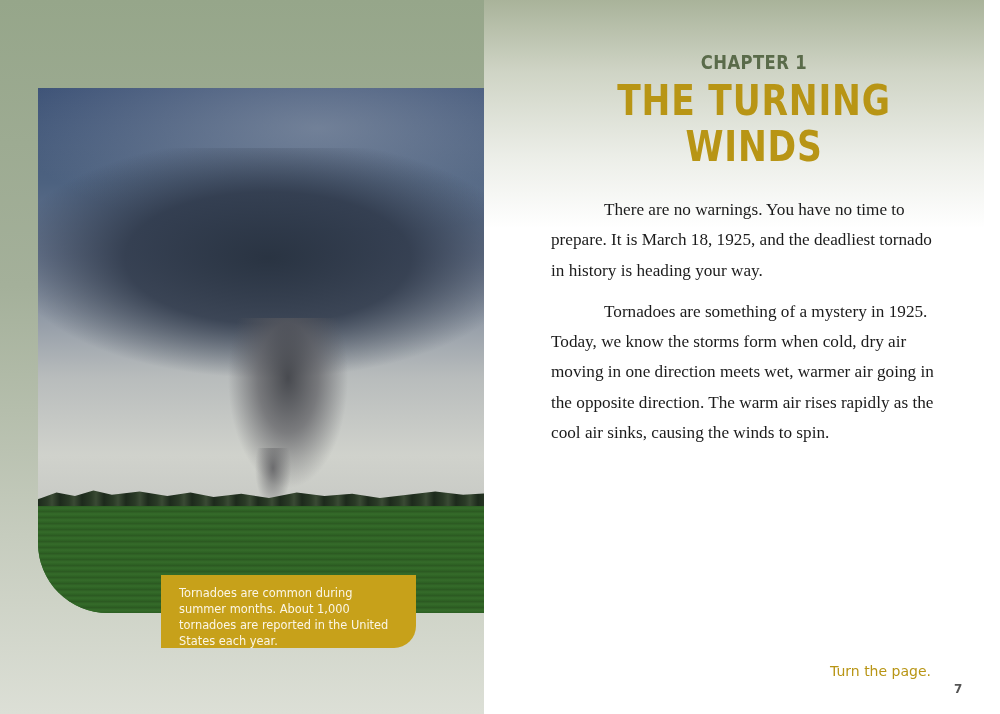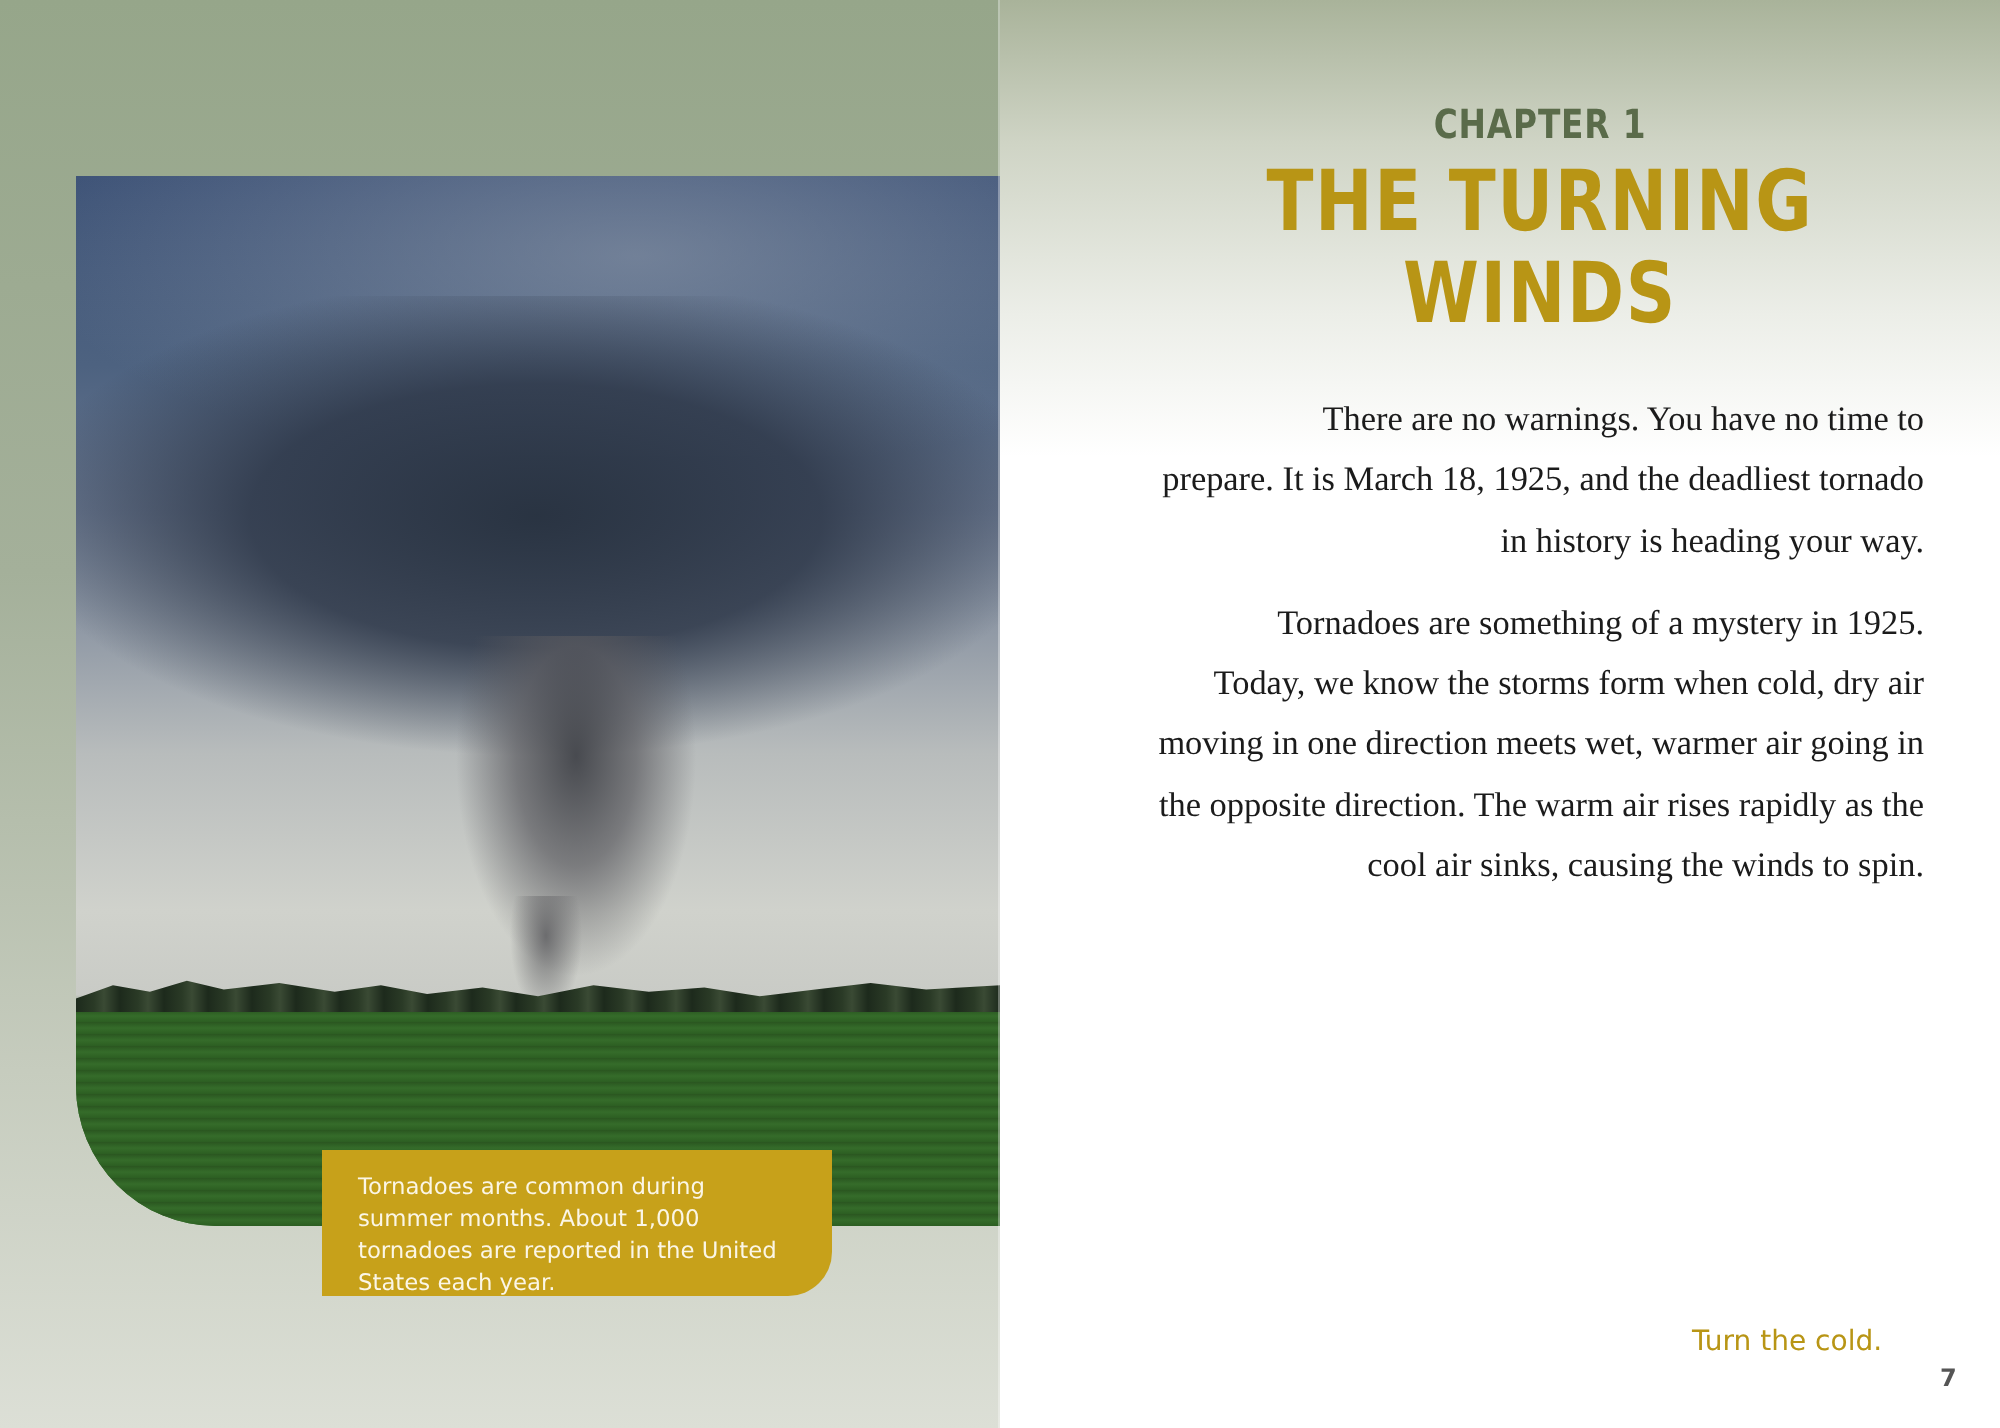--- a/index.html
+++ b/index.html
@@ -40,37 +40,37 @@
     position:absolute; left:0; top:418px; width:462px; height:107px;
     background: repeating-linear-gradient(0deg, #2c5e22 0px, #356c2a 3px, #2a5620 6px);
   }
   .caption {
     position:absolute; left:161px; top:556px; width:255px; height:73px;
     background:#c7a11a; border-bottom-right-radius:22px;
     box-sizing:border-box; padding:10px 14px 0 18px;
     font-family:"DejaVu Sans", sans-serif; font-size:11.4px; line-height:16px; color:#fbf6e6;margin-top:19px;
   }
   .right-page {
-    position:absolute; left:500px; top:0; width:500px; height:714px;
+    position:absolute; left:484px; top:0; width:500px; height:714px;
     background: linear-gradient(to bottom, #a9b39a 0%, #cfd4c5 10%, #eceee8 22%, #ffffff 32%, #ffffff 100%);
   }
   .page-divider { position:absolute; left:499px; top:0; width:2px; height:714px; background:rgba(255,255,255,0.35); }
   .chapter-label {
     position:absolute; left:0; top:50px; width:540px; text-align:center;
     font-family:"DejaVu Sans", sans-serif; font-weight:bold; font-size:20px; color:#5a6b4a;
     letter-spacing:0.5px; transform:scaleX(0.82); transform-origin:center;
   }
   .chapter-title {
     position:absolute; left:0; top:78px; width:540px; text-align:center;
     font-family:"DejaVu Sans", sans-serif; font-weight:bold; font-size:42px; line-height:46px; color:#b89515;
     letter-spacing:1px; transform:scaleX(0.82); transform-origin:center;
   }
   .body-text {
     position:absolute; left:67px; top:195px; width:395px;
-    font-family:"Liberation Serif", serif; font-size:17.2px; line-height:30.3px; color:#1b1b1b;text-align:right;
+    font-family:"Liberation Serif", serif; font-size:17.2px; line-height:30.3px; color:#1b1b1b;
   }
   .body-text p { margin:0 0 11px 0; text-indent:53px; }
   .turn-page {
     position:absolute; left:346px; top:663px;
     font-family:"DejaVu Sans", sans-serif; font-size:14px; color:#b89515;
   }
   .page-number {
     position:absolute; left:470px; top:682px;
     font-family:"DejaVu Sans", sans-serif; font-weight:bold; font-size:12px; color:#555;
   }
@@ -95,15 +95,15 @@
 <div class="right-page">
   <div class="chapter-label">CHAPTER 1</div>
   <div class="chapter-title">
     <div>THE TURNING</div>
     <div>WINDS</div>
   </div>
   <div class="body-text">
     <p>There are no warnings. You have no time to prepare. It is March 18, 1925, and the deadliest tornado in history is heading your way.</p>
     <p>Tornadoes are something of a mystery in 1925. Today, we know the storms form when cold, dry air moving in one direction meets wet, warmer air going in the opposite direction. The warm air rises rapidly as the cool air sinks, causing the winds to spin.</p>
   </div>
-  <div class="turn-page">Turn the cold.</div>
+  <div class="turn-page">Turn the page.</div>
   <div class="page-number">7</div>
 </div>
 
 </body></html>

